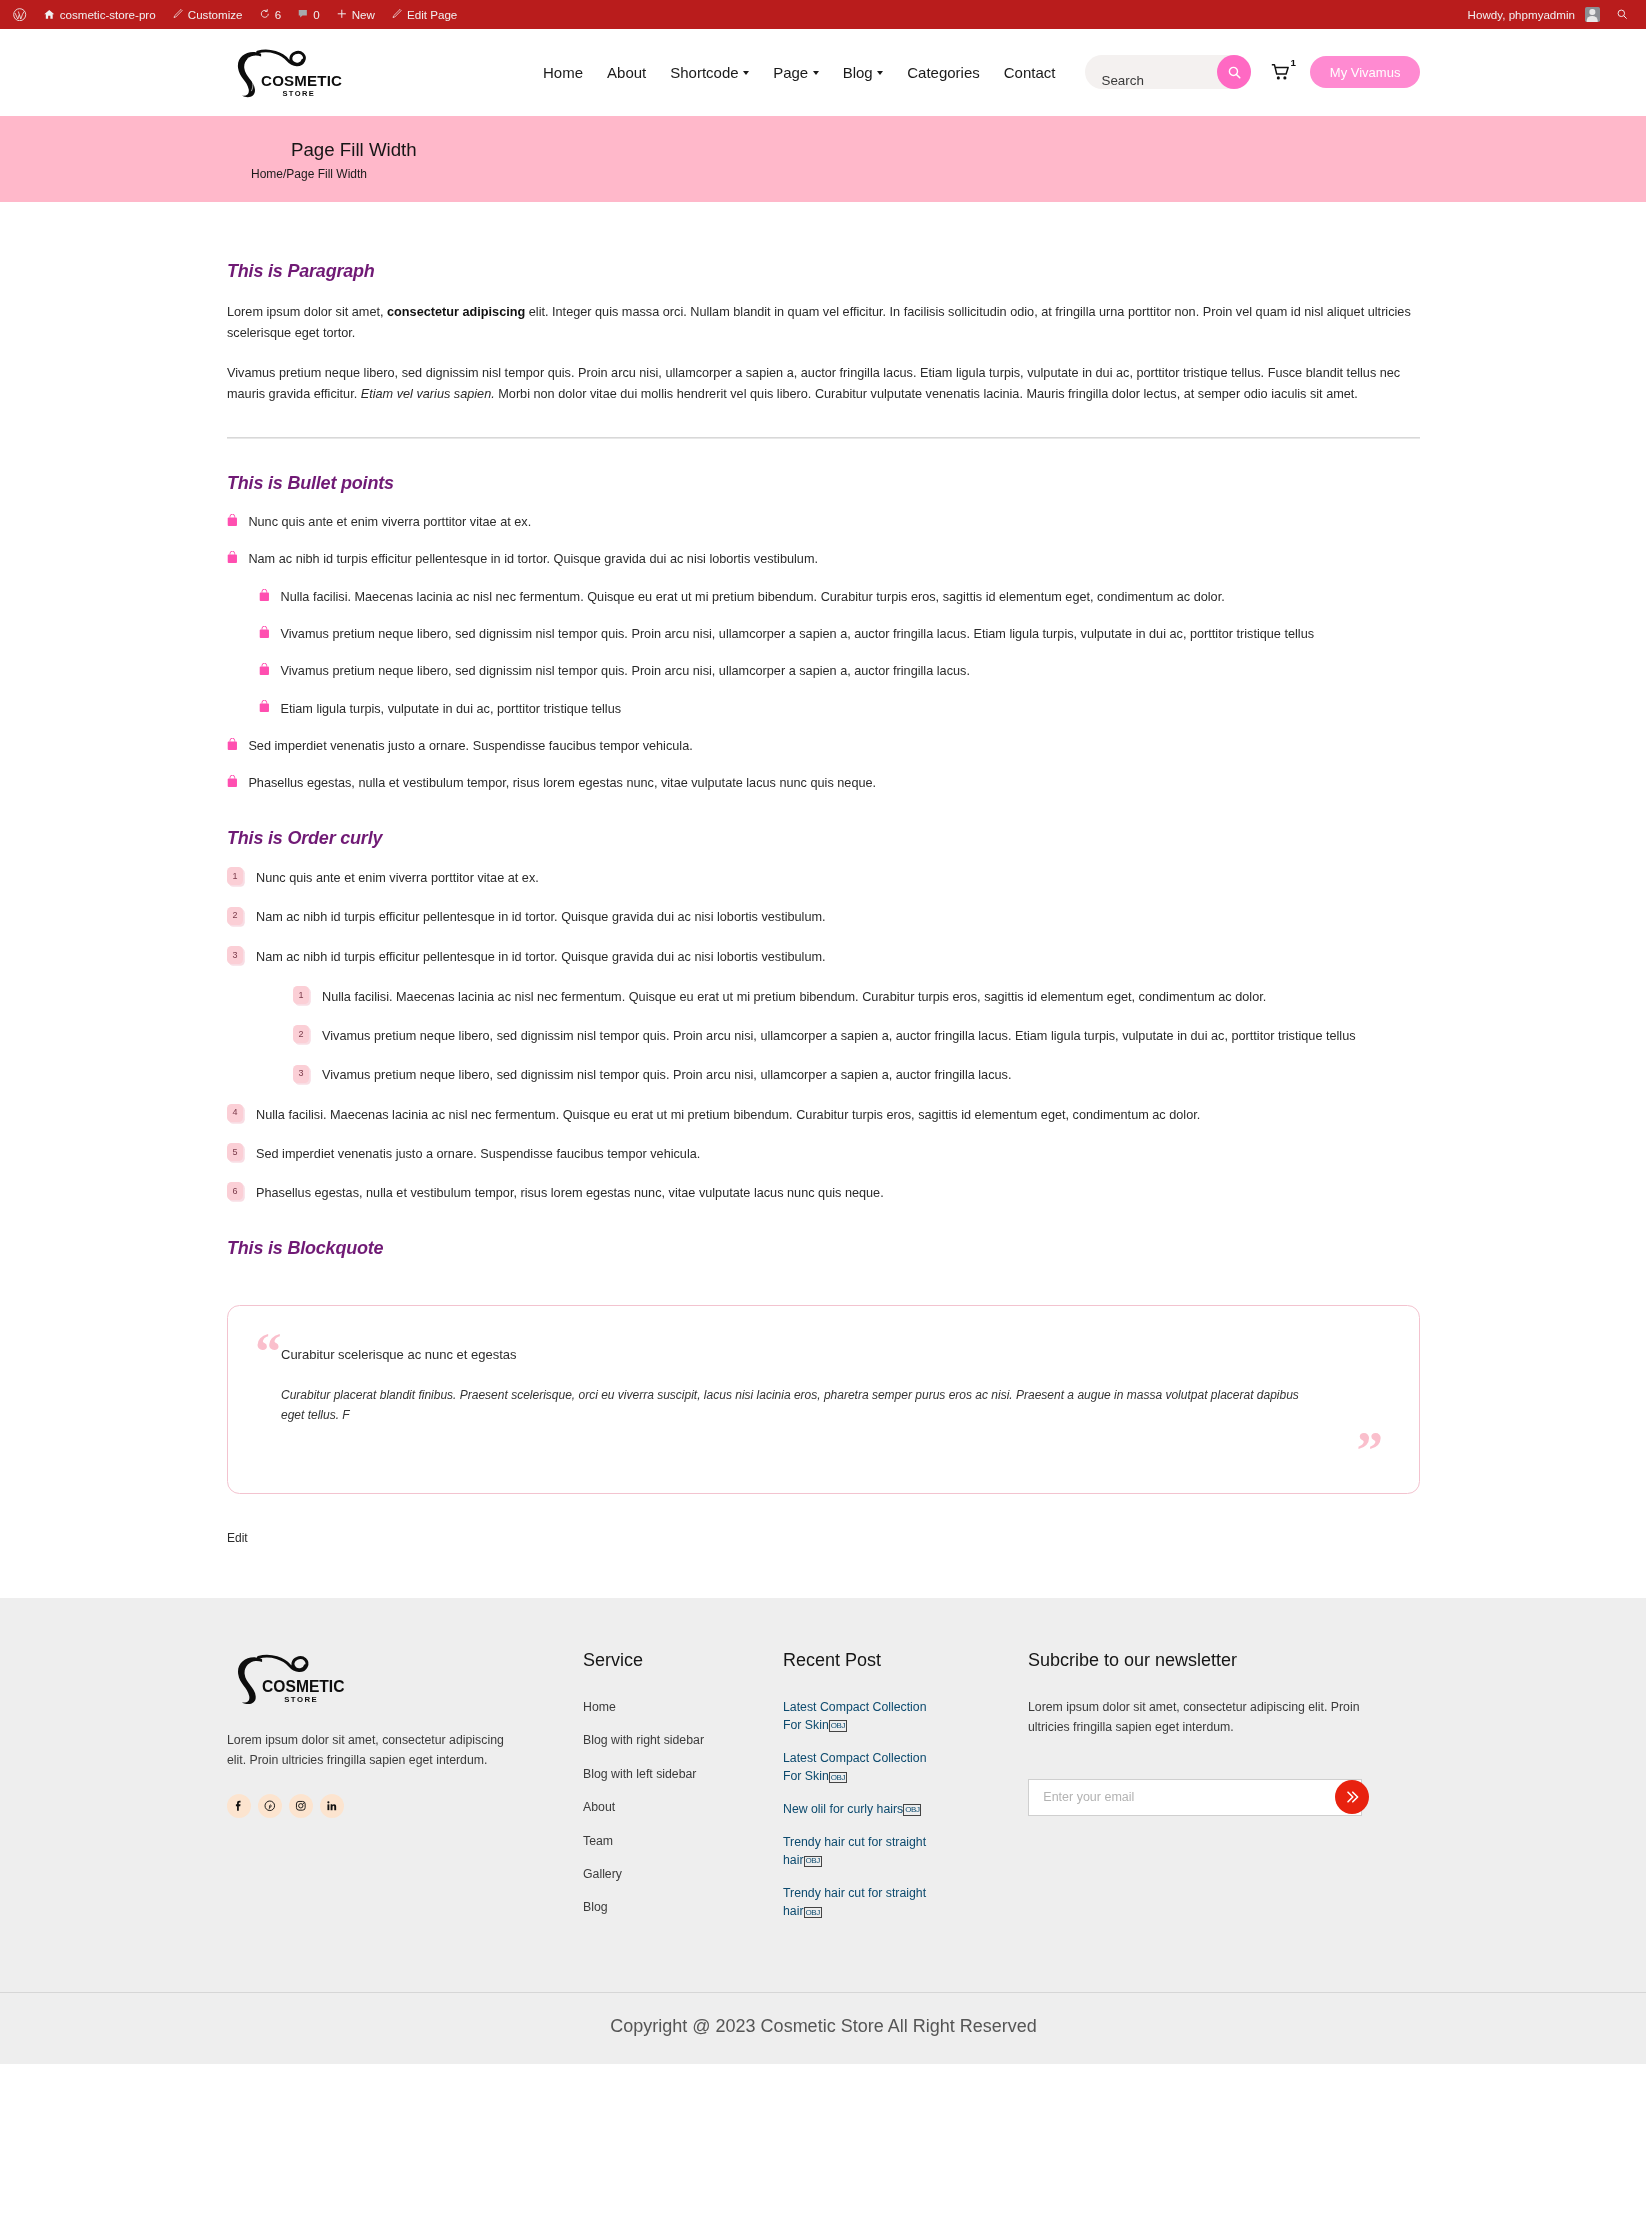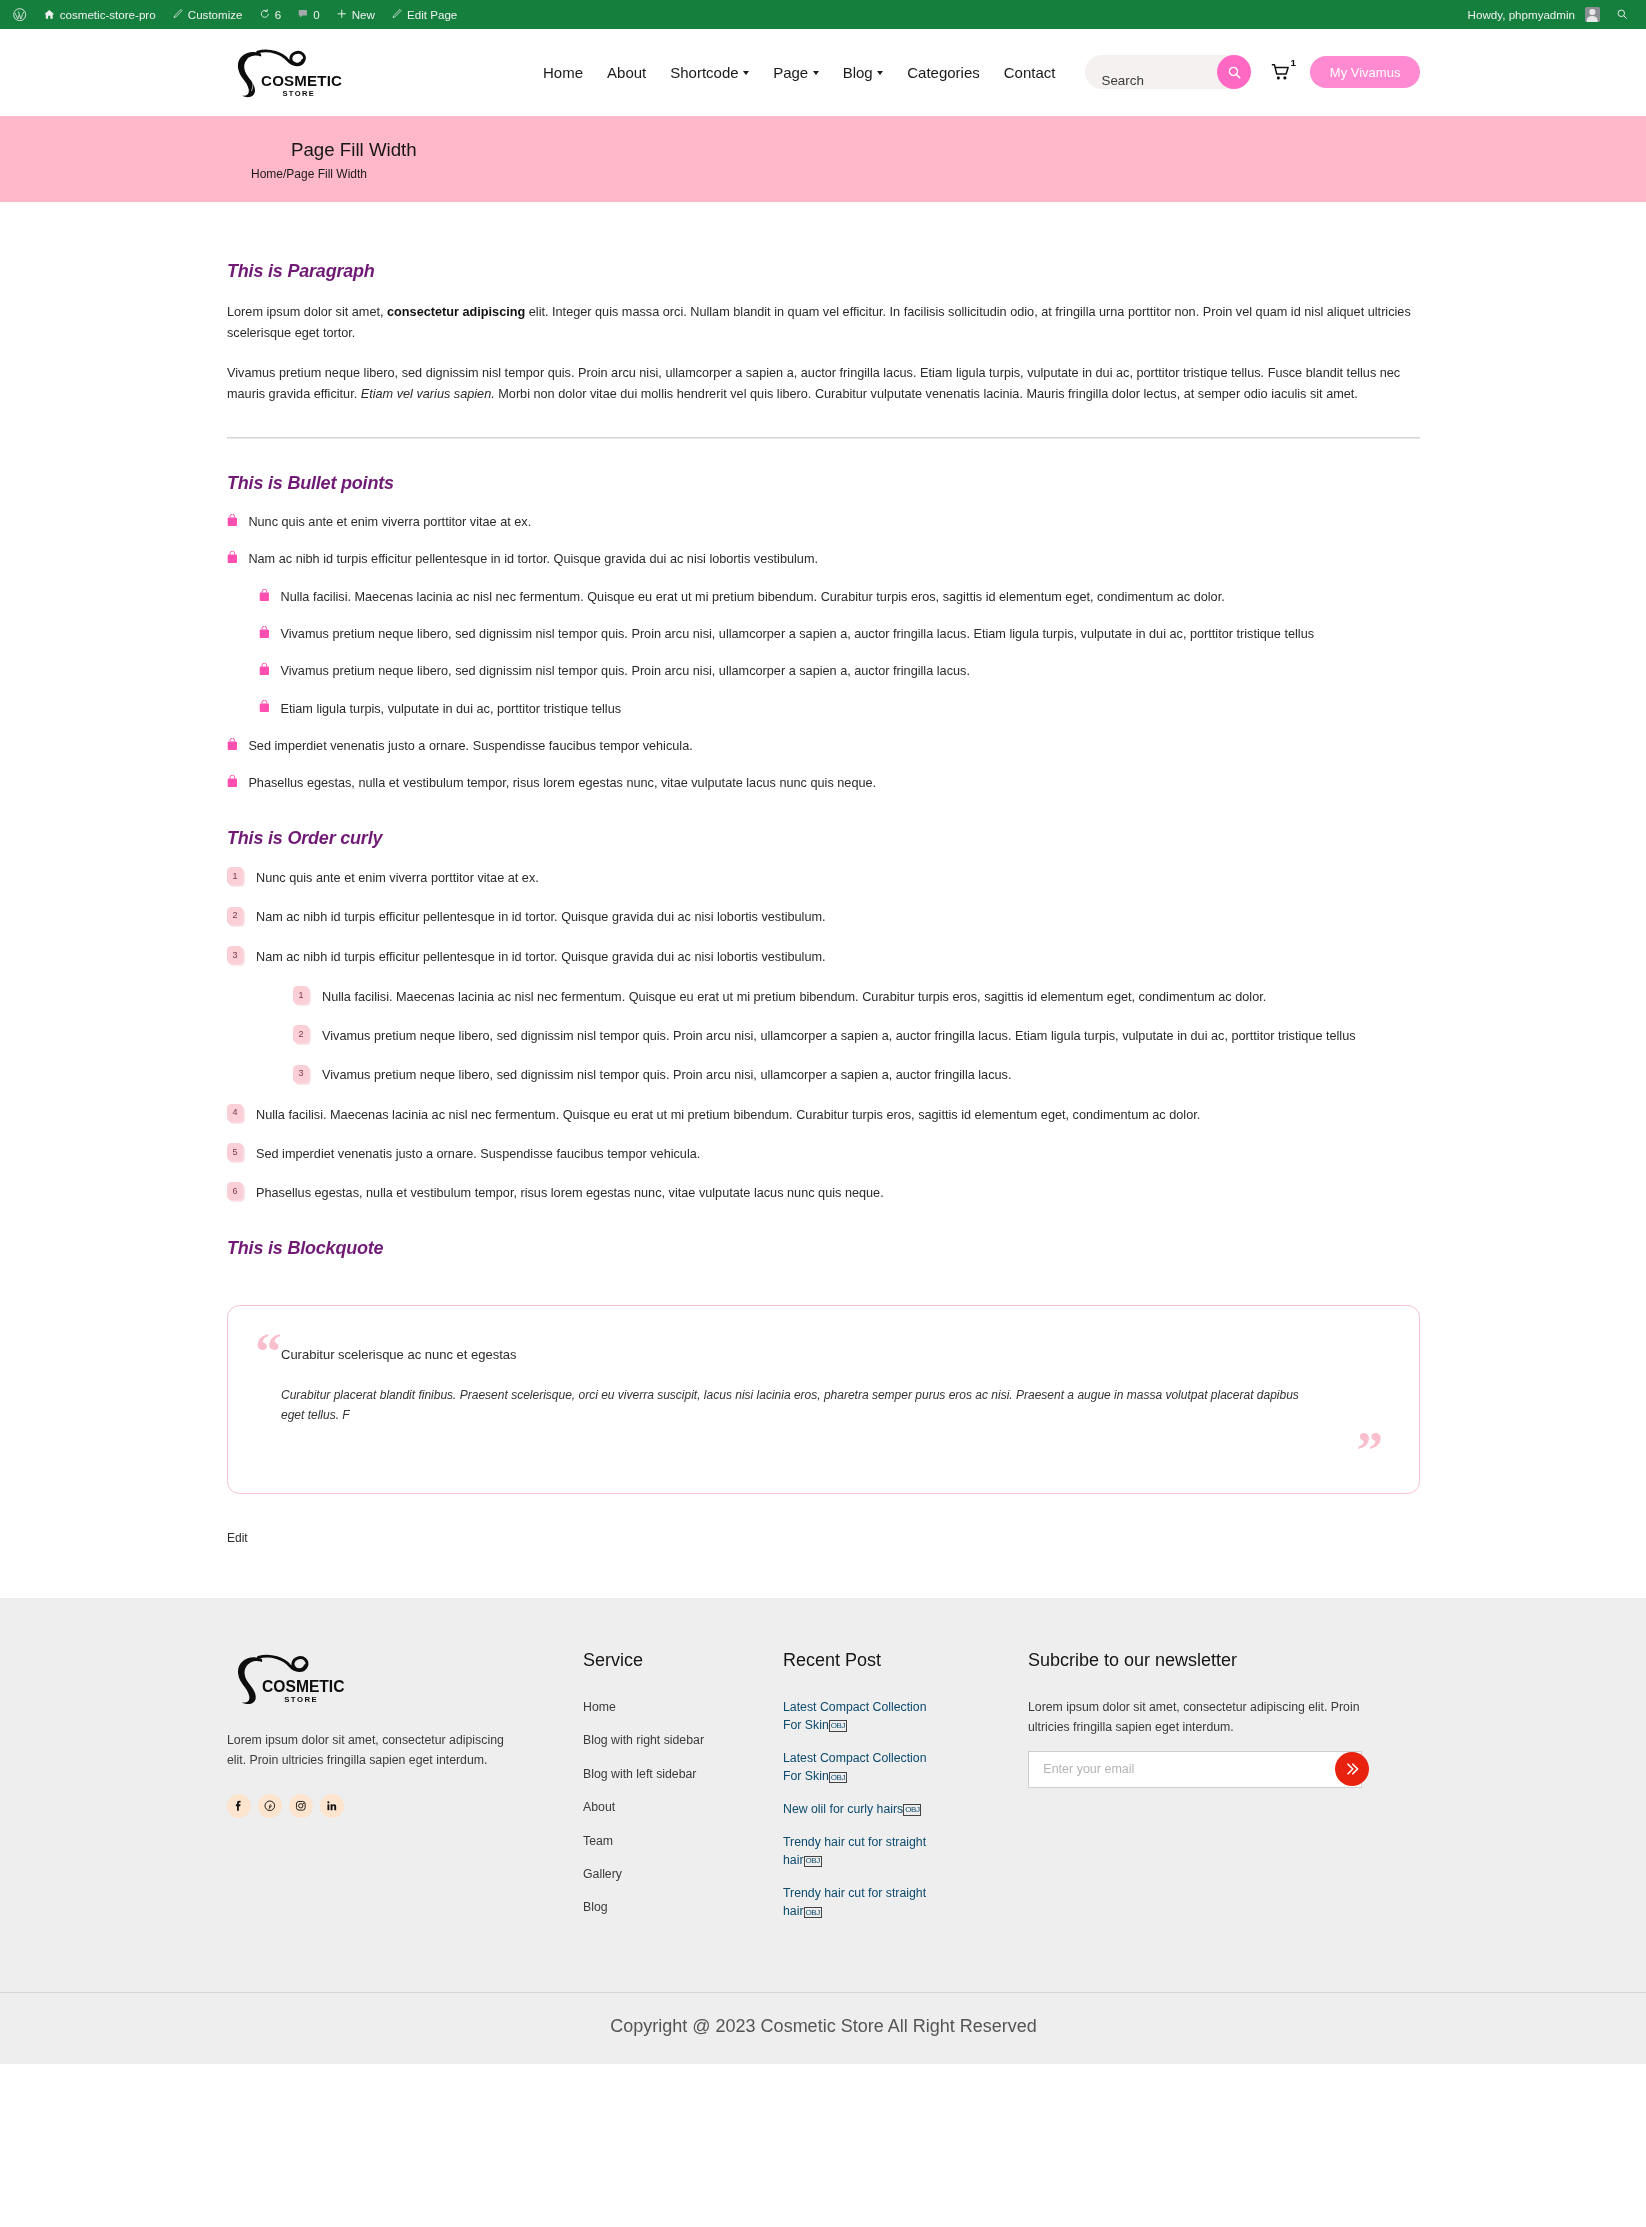--- a/index.html
+++ b/index.html
@@ -6,21 +6,21 @@
   html, body {
     width: 1647px;
     background: #ffffff;
     font-family: "Liberation Sans", sans-serif;
   }
   body { -webkit-font-smoothing: antialiased; }
 
   
   .adminbar {
     height: 28.5px;
-    background: #15803d;
+    background: #b91c1c;
     color: #f0f0f1;
     display: flex;
     align-items: center;
     font-size: 11.6px;
     padding: 0 10.7px 0 5.3px;
   }
   .ab-group { display: flex; align-items: center; }
   .ab-item {
     display: flex; align-items: center; gap: 4.5px;
     padding: 0 8px; height: 28.5px; color: #f0f0f1;
@@ -229,21 +229,21 @@
     text-decoration: none; margin-bottom: 14.3px;
     line-height: 1.5; max-width: 160px;
   }
   .obj {
     display: inline-block; font-size: 8px; line-height: 8px;
     border: 0.9px solid #444; padding: 0.9px 0.9px; vertical-align: 0.9px;
     letter-spacing: -0.4px;
   }
   .news-form {
     display: flex; align-items: flex-end; position: relative;
-    margin-top: 13px; width: 334px;
+    margin-top: 41px; width: 334px;
   }
   .news-form input {
     width: 100%; height: 37px; border: 0.9px solid #cfcfcf;
     background: #fff; padding: 0 52px 0 14.3px; font-size: 12.5px;
     outline: none; color: #333;
     font-family: "Liberation Sans", sans-serif;
   }
   .news-form input::placeholder { color: #b3b3b3; }
   .news-btn {
     position: absolute; right: -7.1px; top: 50%;

